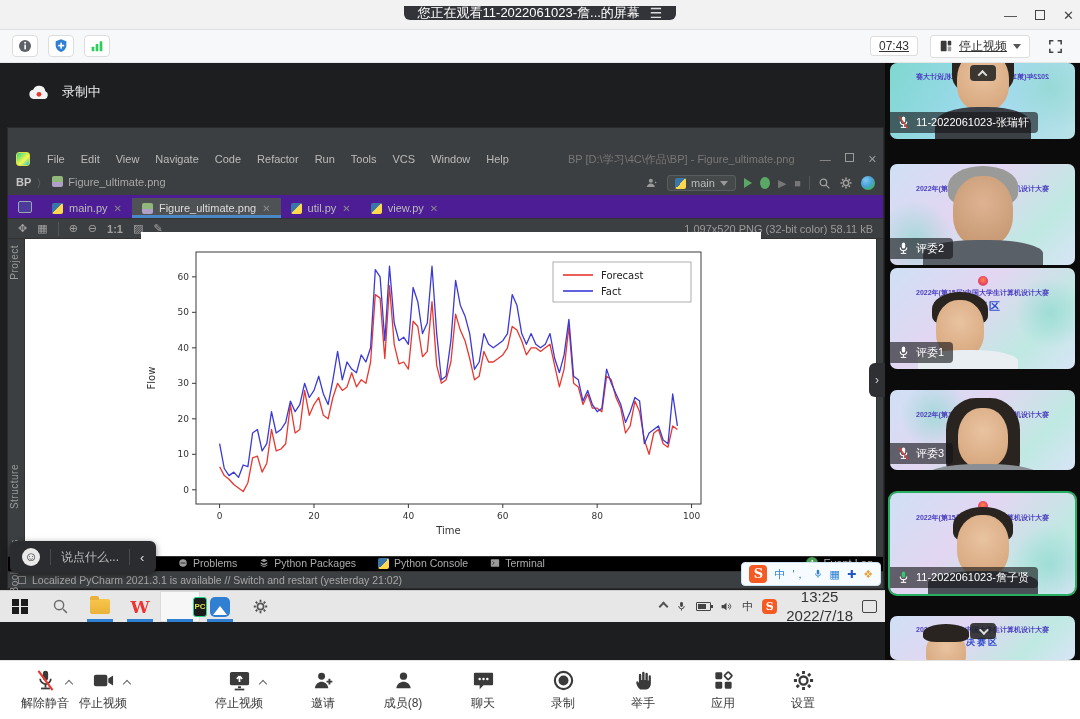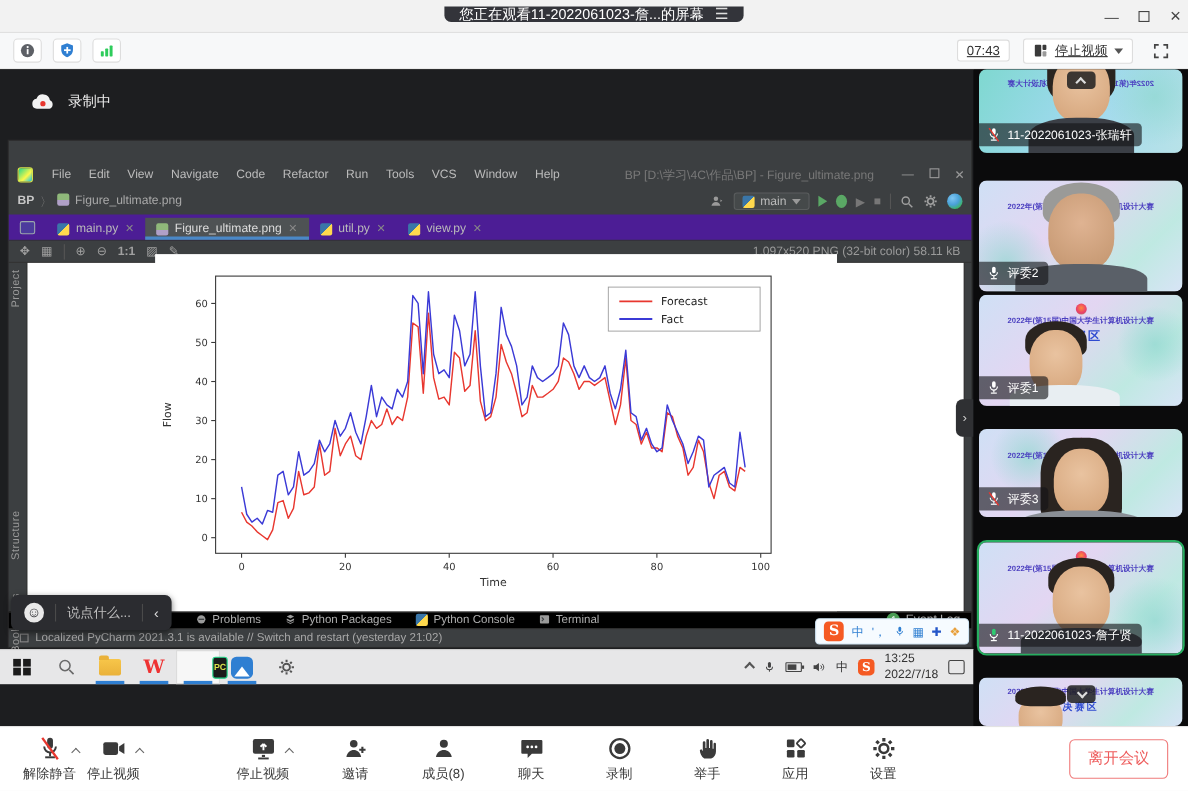--- a/index.html
+++ b/index.html
@@ -99,21 +99,21 @@
   .winlogo { display:grid; grid-template-columns:7px 7px; grid-template-rows:7px 7px; gap:1.5px; }
   .winlogo b { background:#1b1b1b; }
   .pcico { width:20px; height:20px; background:#1b1b1b; border-radius:3px; color:#d7e24a; font-size:8px; font-weight:bold; display:flex; align-items:center; justify-content:center; border:1px solid #21d789;margin-left:40px; }
   .meetico { width:20px; height:20px; border-radius:5px; background:#2f7fd2; position:relative; overflow:hidden; }
   .meetico::after { content:""; position:absolute; left:3px; top:9px; border-left:7px solid transparent; border-right:7px solid transparent; border-bottom:9px solid #fff; }
   .folder { width:20px; height:15px; background:linear-gradient(180deg,#f7c64a,#eab23a); border-radius:2px; position:relative; }
   .folder::before { content:""; position:absolute; top:-3px; left:0; width:9px; height:4px; background:#eab23a; border-radius:2px 2px 0 0; }
   .wps { color:#e33; font-weight:bold; font-size:17px; font-family:"DejaVu Serif",serif; }
   .tray { margin-left:auto; display:flex; align-items:center; gap:9px; padding-right:8px; color:#333; }
   .tray .g { font-size:11px; cursor:pointer; }
-  .clock { font-size:11px; line-height:1.25; cursor:pointer; }
+  .clock { text-align:center; font-size:15px; line-height:1.25; cursor:pointer; }
   .battery { width:15px; height:9px; border:1px solid #444; border-radius:1px; position:relative; }
   .battery::before { content:""; position:absolute; left:1px; top:1px; bottom:1px; width:8px; background:#444; }
   .battery::after { content:""; position:absolute; right:-3px; top:2px; width:2px; height:3px; background:#444; }
   .notif { width:15px; height:13px; border:1.3px solid #444; border-radius:2px; cursor:pointer; }
 
   
   .tile { position:absolute; left:5px; width:185px; border-radius:7px; overflow:hidden; background:#222; cursor:pointer; }
   .tile-bg { position:absolute; inset:0; background:linear-gradient(135deg,#cfe0f5 0%,#e3d6f2 40%,#bfe9e2 75%,#d8e4f6 100%); }
   .tile1 .tile-bg { background:linear-gradient(120deg,#7fd8d0,#9fd9ee 50%,#b8e2e8); }
   .blob { position:absolute; border-radius:50%; background:radial-gradient(circle,#8fd8cf,transparent 70%); opacity:.7; }
@@ -697,15 +697,14 @@
     <div class="gap2"></div>
     <div class="tbtn">
       <svg viewBox="0 0 24 24">
           <circle cx="12" cy="12" r="4.2" fill="none" stroke="#3a3a3a" stroke-width="2.4"></circle>
           <g stroke="#3a3a3a" stroke-width="3">
             <path d="M12 2v3.2M12 18.8V22M2 12h3.2M18.8 12H22M4.9 4.9l2.3 2.3M16.8 16.8l2.3 2.3M19.1 4.9l-2.3 2.3M7.2 16.8l-2.3 2.3"></path>
           </g>
         </svg>
       <span class="lbl">设置</span>
     </div>
-    <button class="leave">离开会议</button>
   </div>
 </div>
 
 </body></html>

